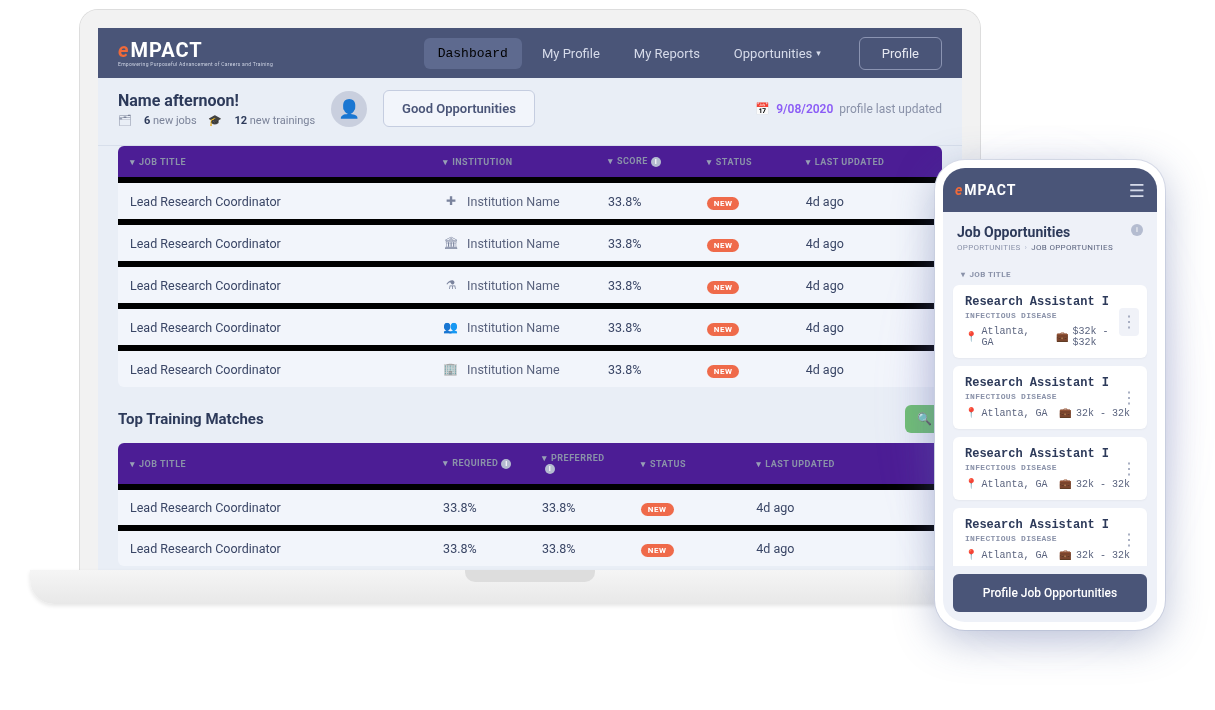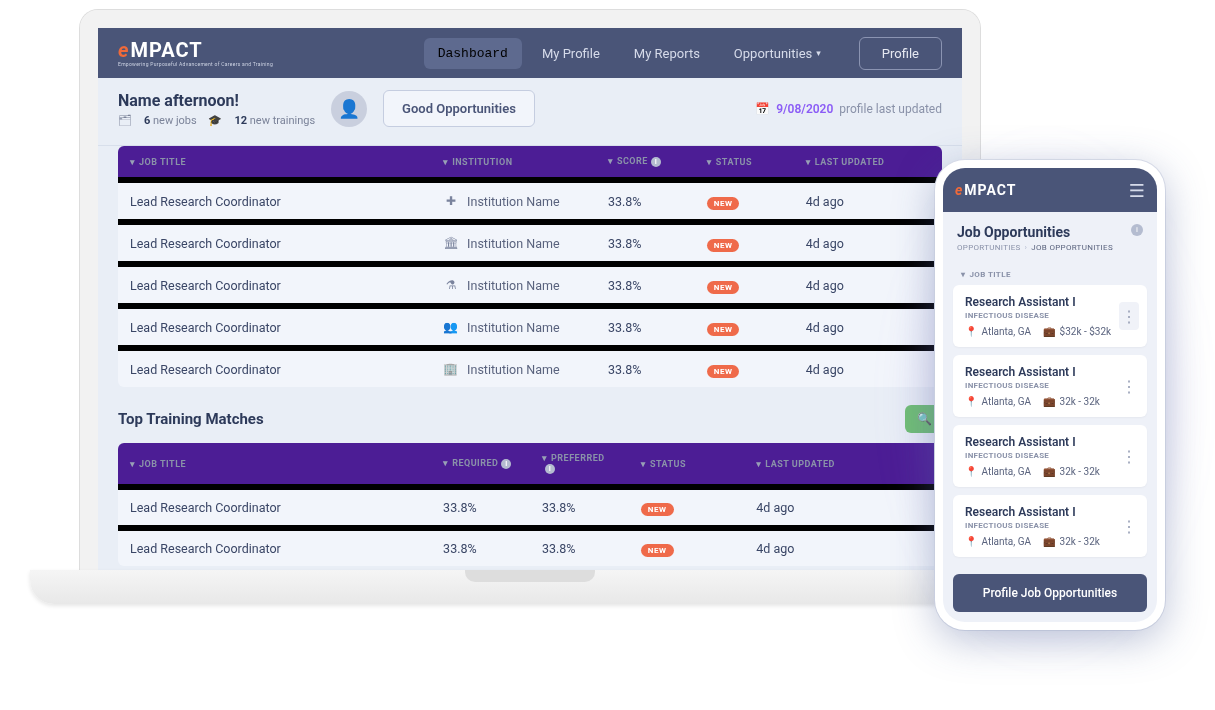--- a/index.html
+++ b/index.html
@@ -223,20 +223,21 @@
     font-size:8px; font-weight:700; letter-spacing:.4px; color:#8a92a9;
     text-transform:uppercase; padding:10px 8px 6px; display:flex; align-items:center; gap:4px;
   }
   .p-card {
     background:#fff;
     border-radius:6px;
     padding:10px 12px;
     margin-bottom:8px;
     position:relative;
     box-shadow:0 1px 2px rgba(0,0,0,.04);
+    font-family:Liberation Mono, monospace;
   }
   .p-card-title { font-size:12px; font-weight:600; color:#2d3a5a; }
   .p-card-sub { font-size:8px; font-weight:700; letter-spacing:.3px; color:#8a92a9; text-transform:uppercase; margin-top:2px;}
   .p-card-meta { display:flex; gap:12px; margin-top:6px; font-size:10px; color:#5a637e; align-items:center;}
   .p-card-meta span { display:flex; align-items:center; gap:4px;}
   .p-dots { position:absolute; right:8px; top:50%; transform:translateY(-50%); color:#9aa2b8; font-size:16px; cursor:pointer; background:#f0f2f8; width:20px; height:28px; border-radius:4px; display:flex; align-items:center; justify-content:center;}
   .p-dots.plain { background:transparent;}
   .p-filter-btn {
     margin: 8px 10px 10px;
     background:#4a5578;

